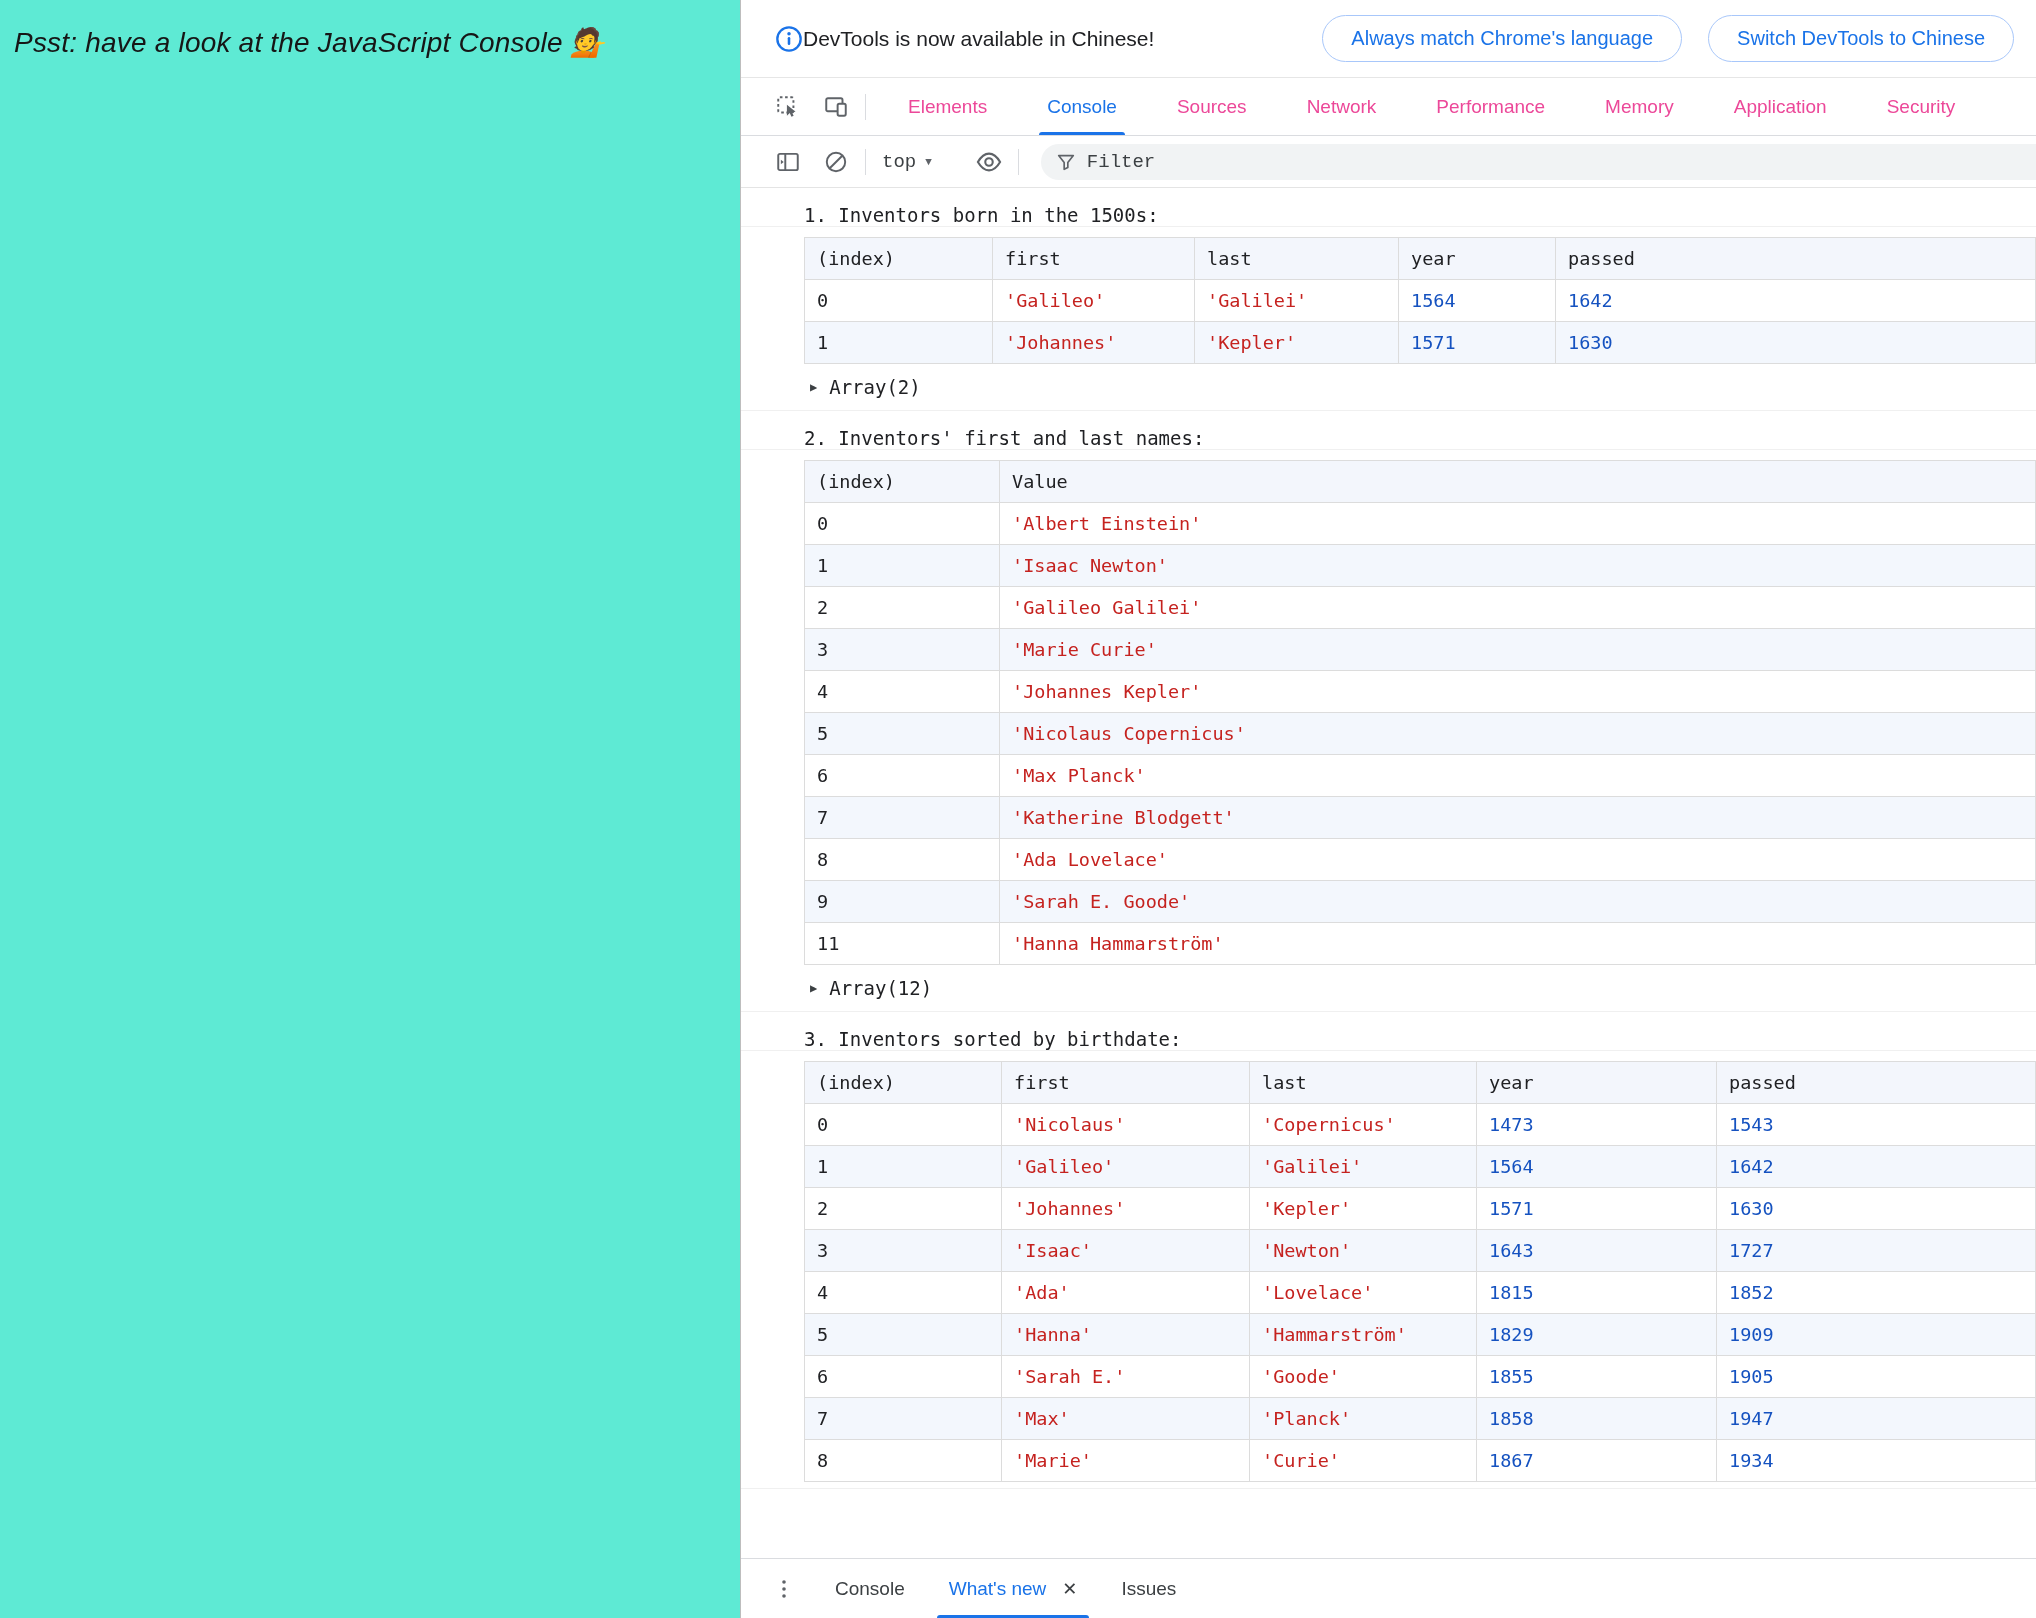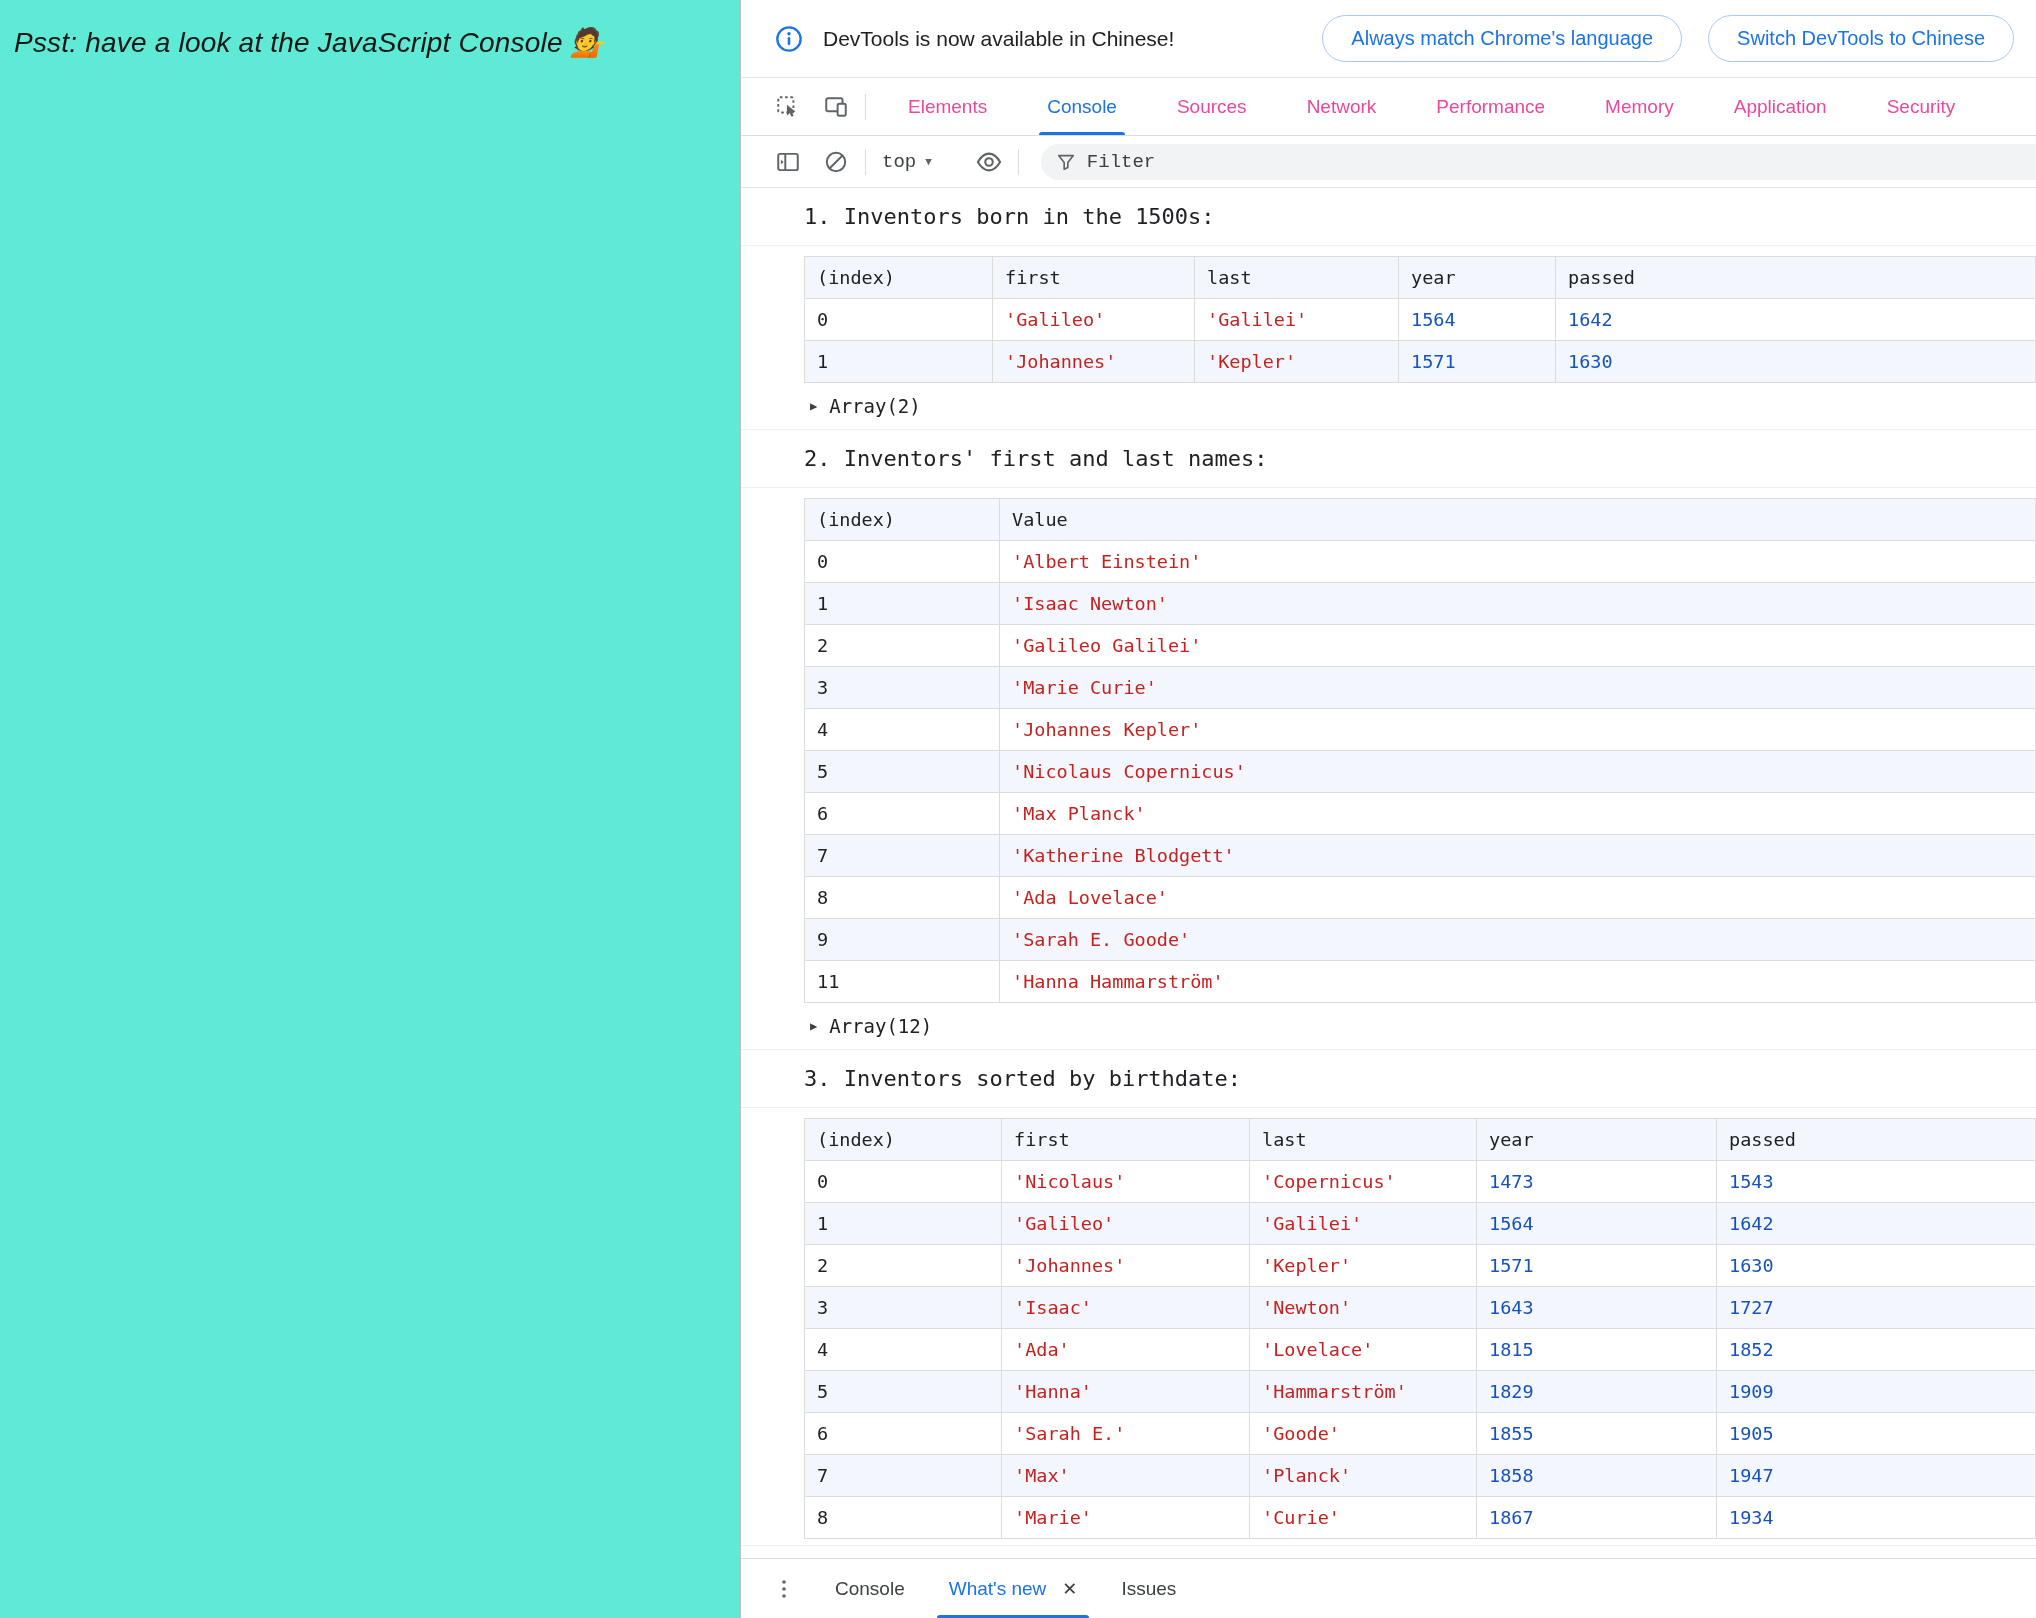--- a/index.html
+++ b/index.html
@@ -11,21 +11,21 @@
   .page-pane { width:741px; height:100%; background:#5eead4; border-right:1px solid #bdbdbd;
                padding:26px 12px 0 14px; flex-shrink:0; }
   .page-hint { font-style:italic; font-size:28px; color:#161616; letter-spacing:.2px; }
 
   
   .devtools { flex:1; min-width:0; display:flex; flex-direction:column; background:#fff; }
 
   .infobar { height:78px; flex-shrink:0; display:flex; align-items:center;
              padding-left:34px; border-bottom:1px solid #e6e6e6; }
   .info-icon { flex-shrink:0; }
-  .infobar-msg { font-size:21px; color:#202124; margin-left:20px; white-space:nowrap; }
+  .infobar-msg { font-size:21px; color:#202124; margin-left:0; white-space:nowrap; }
   .pill-btn { background:#fff; border:1.5px solid #a8c7fa; color:var(--accent);
               font-family:"Liberation Sans",sans-serif; font-size:20px; height:47px;
               padding:0 28px; border-radius:24px; white-space:nowrap; cursor:pointer; }
   .pill-btn.first { margin-left:auto; }
   .pill-btn + .pill-btn { margin-left:26px; margin-right:22px; }
 
   .tabbar { height:58px; flex-shrink:0; display:flex; align-items:center;
             padding-left:30px; border-bottom:1px solid #dadce0; overflow:hidden; }
   .tb-icon { display:inline-flex; align-items:center; justify-content:center;
              width:34px; height:34px; flex-shrink:0; cursor:pointer; }
@@ -45,21 +45,21 @@
   .caret { font-size:11px; color:#5f6368; }
   .eye { margin-left:36px; }
   .filter { flex:1; height:36px; background:#f1f3f4; border-radius:18px 0 0 18px;
             margin-left:10px; display:flex; align-items:center; font-size:19px;
             color:#3c4043; cursor:text; }
   .funnel { display:inline-flex; margin:0 10px 0 14px; }
 
   
   .console-out { flex:1; overflow:hidden; font-family:"DejaVu Sans Mono", monospace; }
   .entry { border-bottom:1px solid #f0f0f0; padding-left:63px; }
-  .entry.msg { padding-top:16px; padding-bottom:16px; font-size:22px; color:#202124; }
+  .entry.msg { padding-top:16px; font-size:19px; color:#202124; }
   .tbl { border-collapse:collapse; table-layout:fixed; width:100%;
          margin:10px 0 6px 0; font-size:18.5px;padding-left:23px; }
   .tbl th, .tbl td { border:1px solid #dcdcdc; height:42px; padding:4px 12px;
                      text-align:left; font-weight:normal; color:#202124;
                      overflow:hidden; white-space:nowrap; }
   .tbl thead th { background:#f3f6fc; }
   .tbl tbody tr:nth-child(even) td { background:#f3f7fd; }
   td.str { color:var(--string); }
   td.num { color:var(--number); }
   td.idx { color:#202124; }

